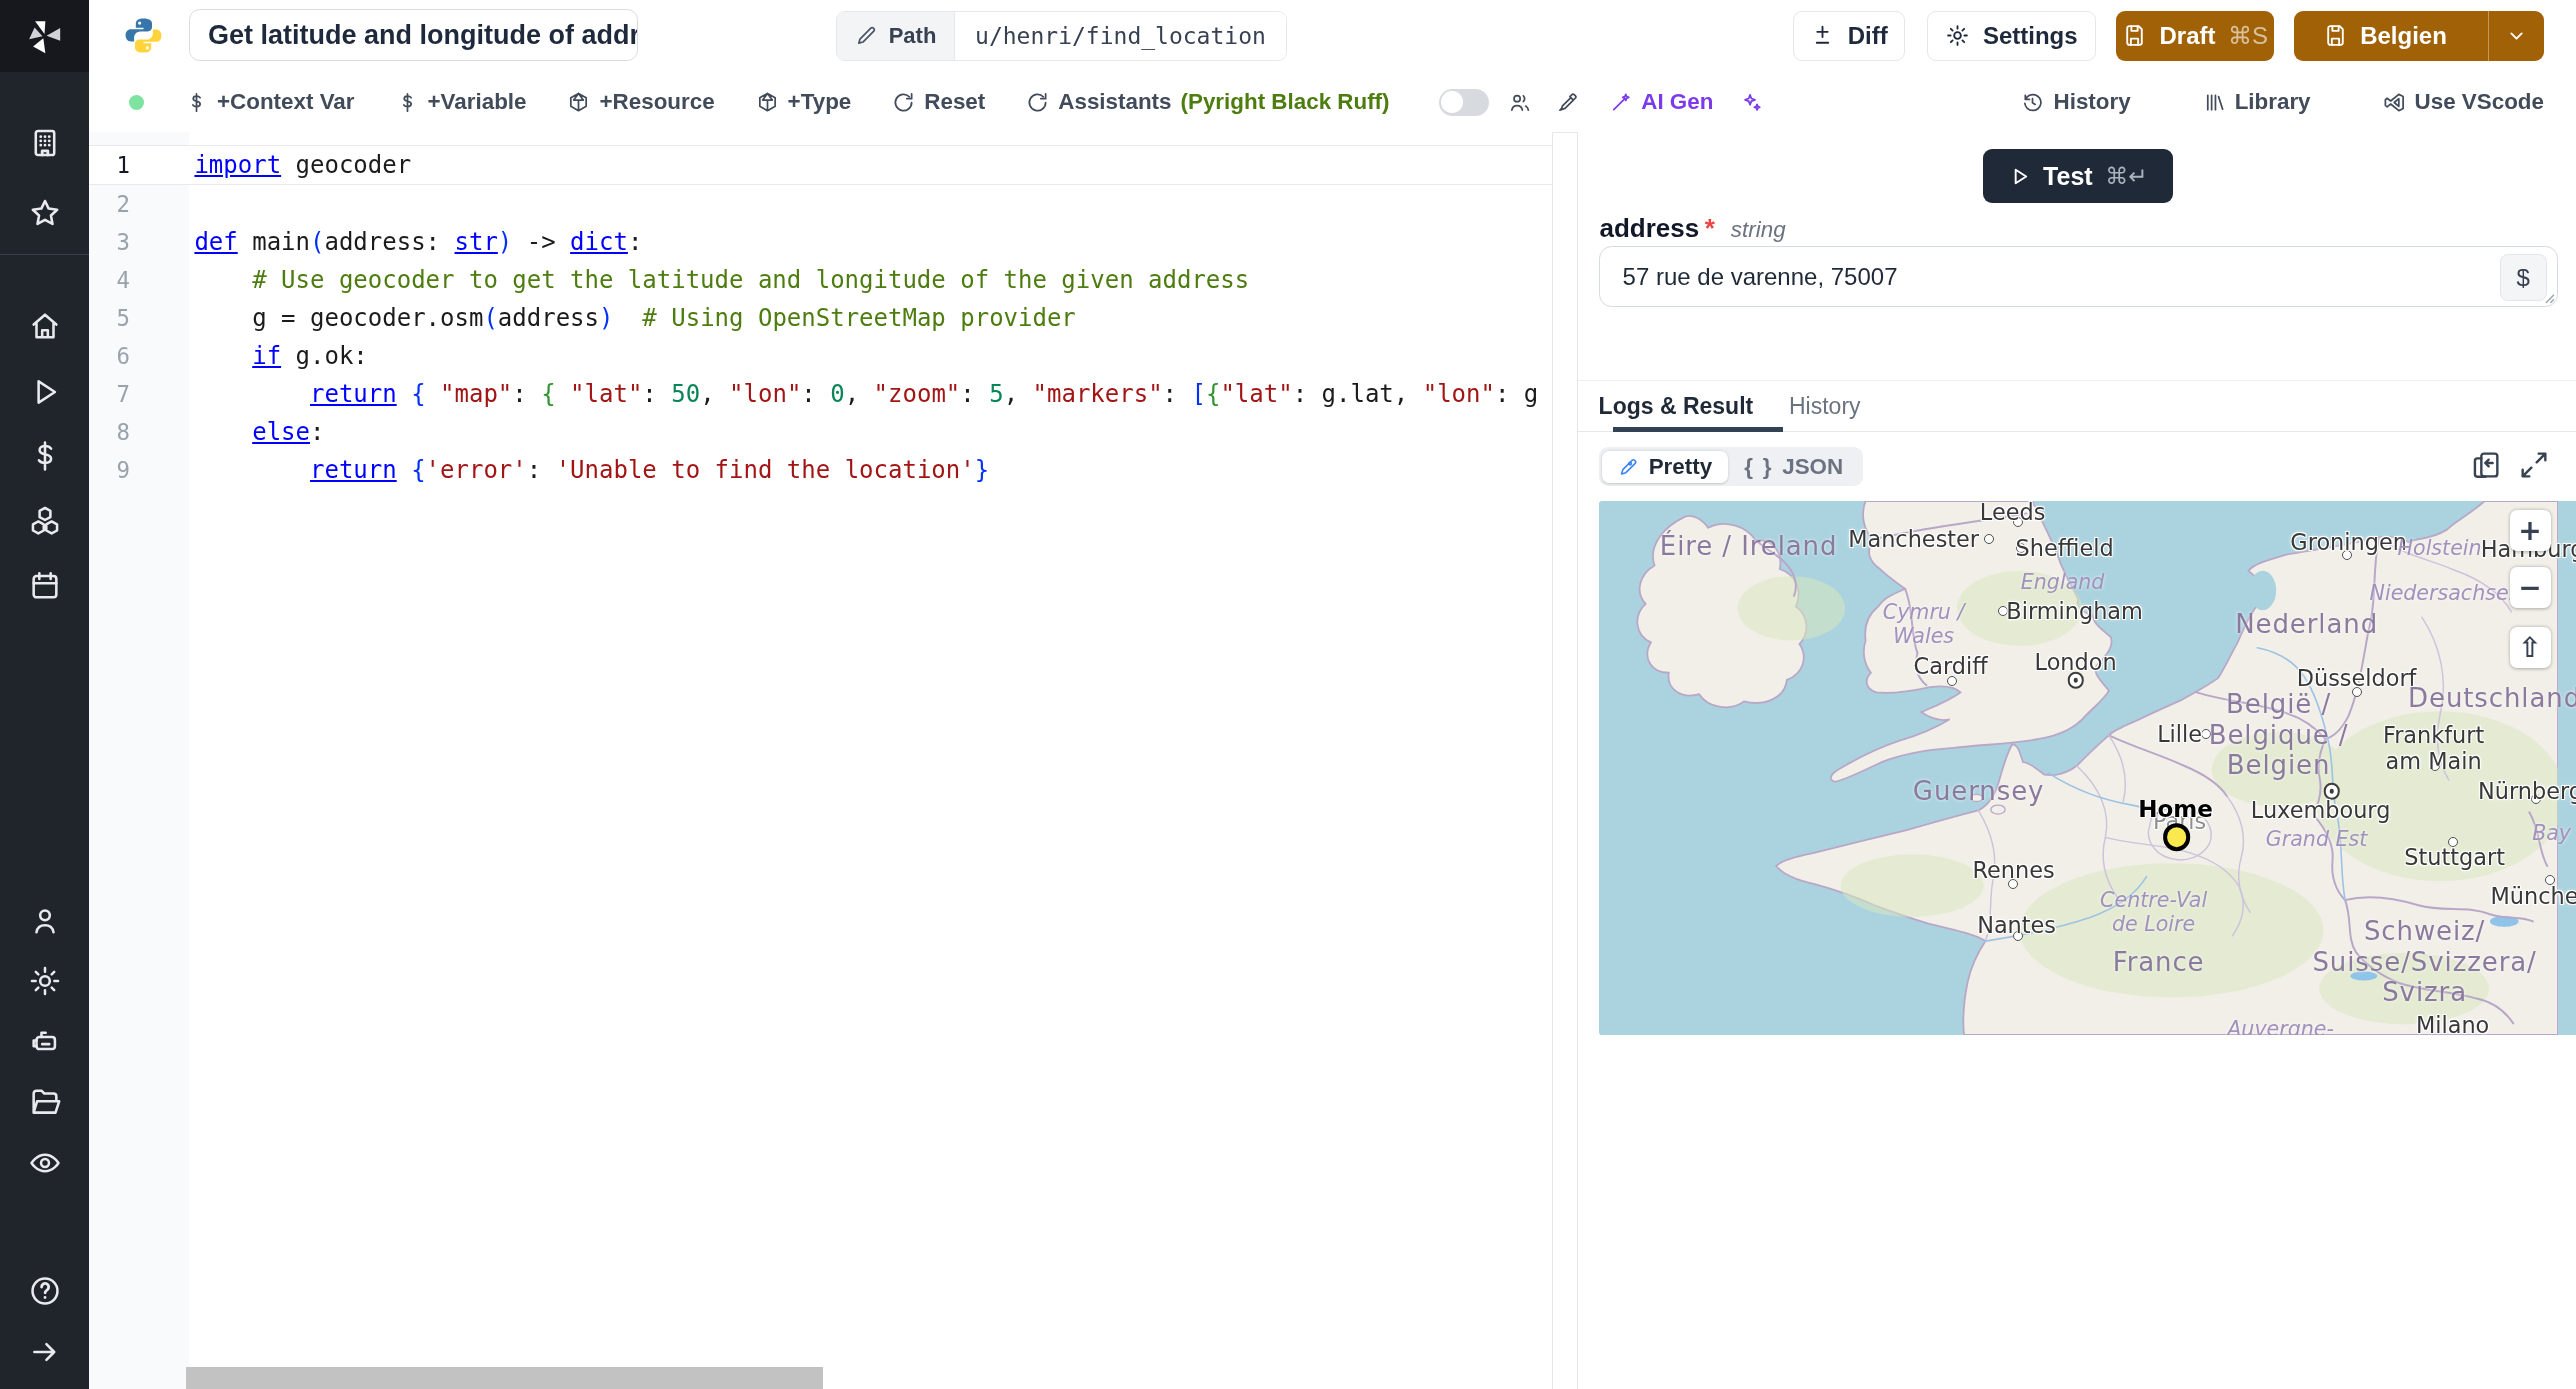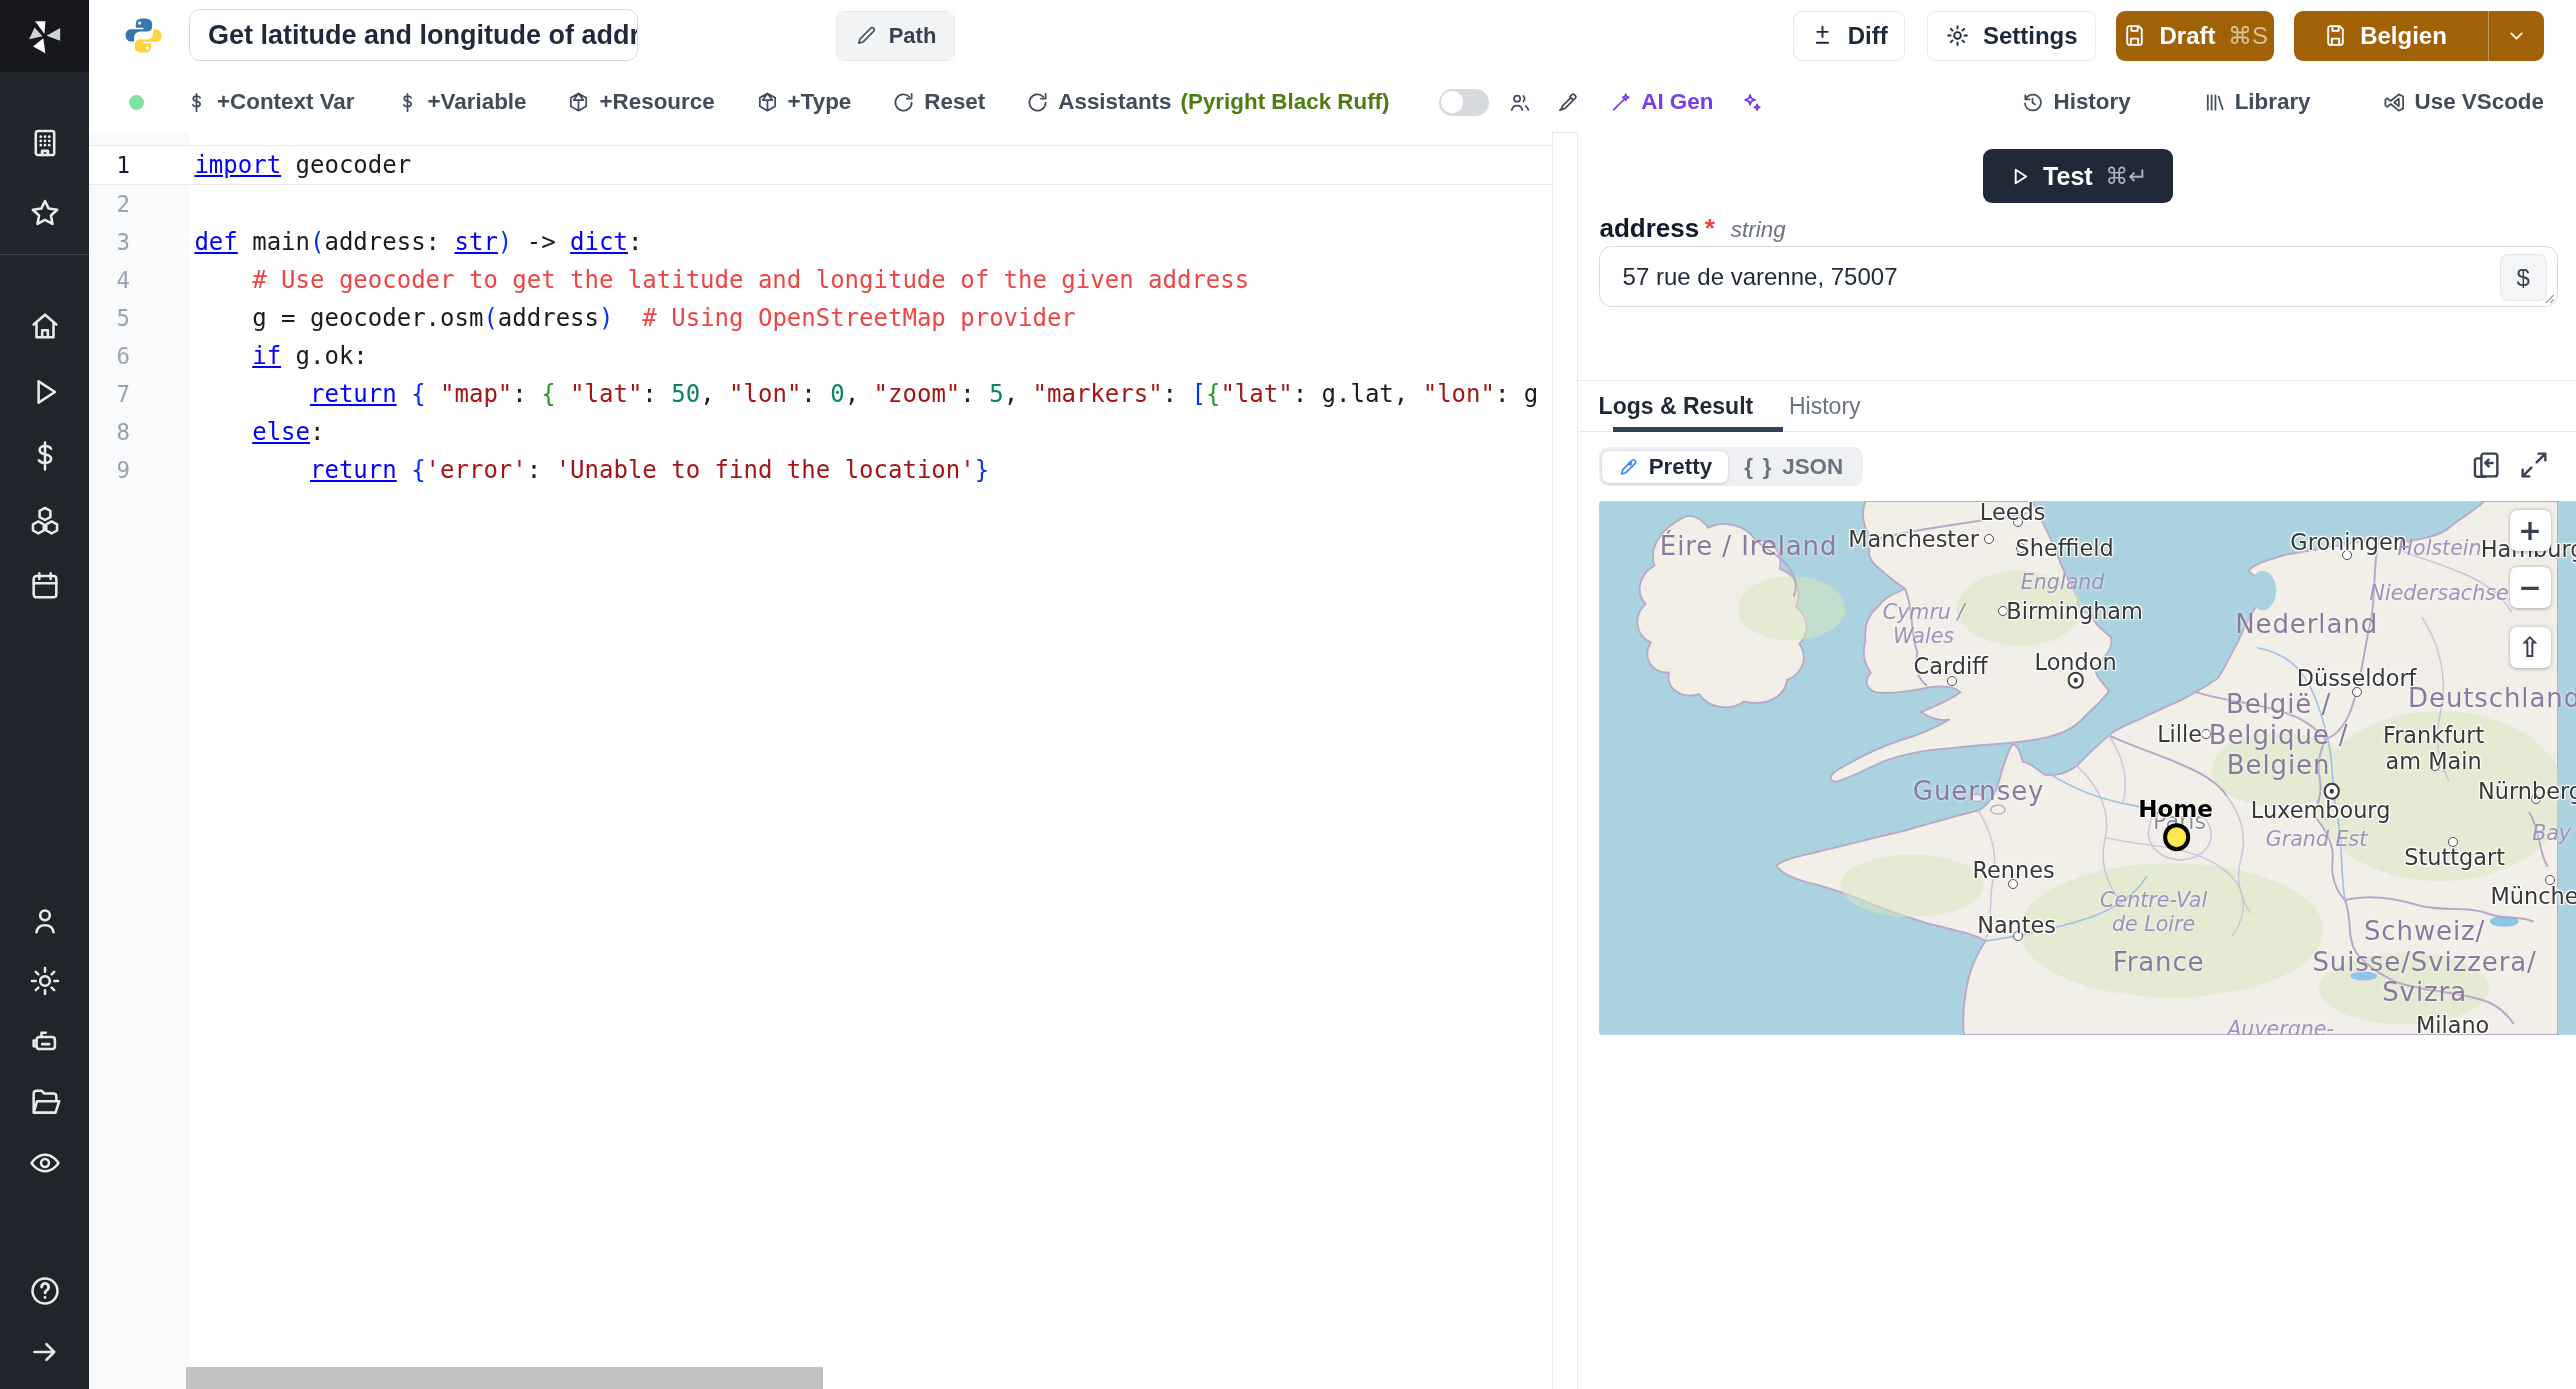--- a/index.html
+++ b/index.html
@@ -44,21 +44,21 @@
   .titem.right{margin-left:0;margin-right:72px;}
   
   #editor{position:absolute;left:89px;top:132px;width:1463px;height:1258px;background:#fff;border-right:0.9px solid #e5e7eb;overflow:hidden;}
   #gutter-bg{position:absolute;left:0;top:0;width:100px;height:100%;background:#f8fafc;}
   #lines{position:absolute;left:0;top:12.5px;right:0;}
   .cl{display:flex;height:38px;line-height:38px;font-family:"DejaVu Sans Mono",monospace;font-size:24px;white-space:pre;}
   .cl .num{width:100px;box-sizing:border-box;text-align:right;padding-right:59px;color:#9aa2ad;font-size:22.4px;flex:none;}
   .cl .code{padding-left:5.4px;flex:1;overflow:hidden;}
   .cl.active{background:#fff;border-top:1.3px solid #e7e9ec;border-bottom:1.3px solid #e7e9ec;}
   .cl.active .num{color:#111827;}
-  .tok-kw{color:#0000ff;text-decoration:underline;} .tok-pl{color:#1b1b1b;} .tok-com{color:#ef4444;}
+  .tok-kw{color:#0000ff;text-decoration:underline;} .tok-pl{color:#1b1b1b;} .tok-com{color:#4d7c0f;}
   .tok-str{color:#a31515;} .tok-num{color:#098658;} .tok-b1{color:#0431fa;} .tok-b2{color:#319331;}
   #sb-h{position:absolute;left:97px;bottom:0;width:637px;height:23px;background:#c2c2c2;}
   
   #rp{position:absolute;left:1577px;top:132px;width:999px;height:1258px;border-left:0.9px solid #e5e7eb;background:#fff;}
   #test-btn{position:absolute;top:17px;left:50%;transform:translateX(-50%);width:190px;height:54px;background:#1f2937;border-radius:9px;display:flex;align-items:center;justify-content:center;gap:12.5px;color:#fff;font-size:25px;font-weight:700;}
   #test-btn svg{width:23px;height:23px;stroke:#fff;stroke-width:2;fill:none;stroke-linejoin:round;}
   #test-btn .kbd{color:#aab2bd;font-weight:400;font-size:23px;}
   #field-row{position:absolute;top:81px;left:21.5px;display:flex;align-items:baseline;gap:5.4px;}
   #field-name{font-size:26px;font-weight:700;color:#111827;}
   #field-req{color:#ef4444;font-size:26px;font-weight:700;}
@@ -199,20 +199,21 @@
       </svg>
     </div>
     <div id="title-input">Get latitude and longitude of address</div>
     <div id="path-group">
       <div id="path-label">
         <svg viewBox="0 0 24 24">
             <path d="M4 20l1.2-4.3L16.5 4.4a1.9 1.9 0 012.7 0l.4.4a1.9 1.9 0 010 2.7L8.3 18.8 4 20z"></path>
           </svg>
         <span>Path</span>
       </div>
+      <div id="path-value">u/henri/find_location</div>
     </div>
     <div class="hbtn" id="btn-diff">
       <svg viewBox="0 0 24 24">
           <path d="M12 3.5v10M7 8.5h10M6.5 19h11"></path>
         </svg>
       <span>Diff</span>
     </div>
     <div class="hbtn" id="btn-settings">
       <svg viewBox="0 0 24 24">
           <circle cx="12" cy="12" r="3.2"></circle>

